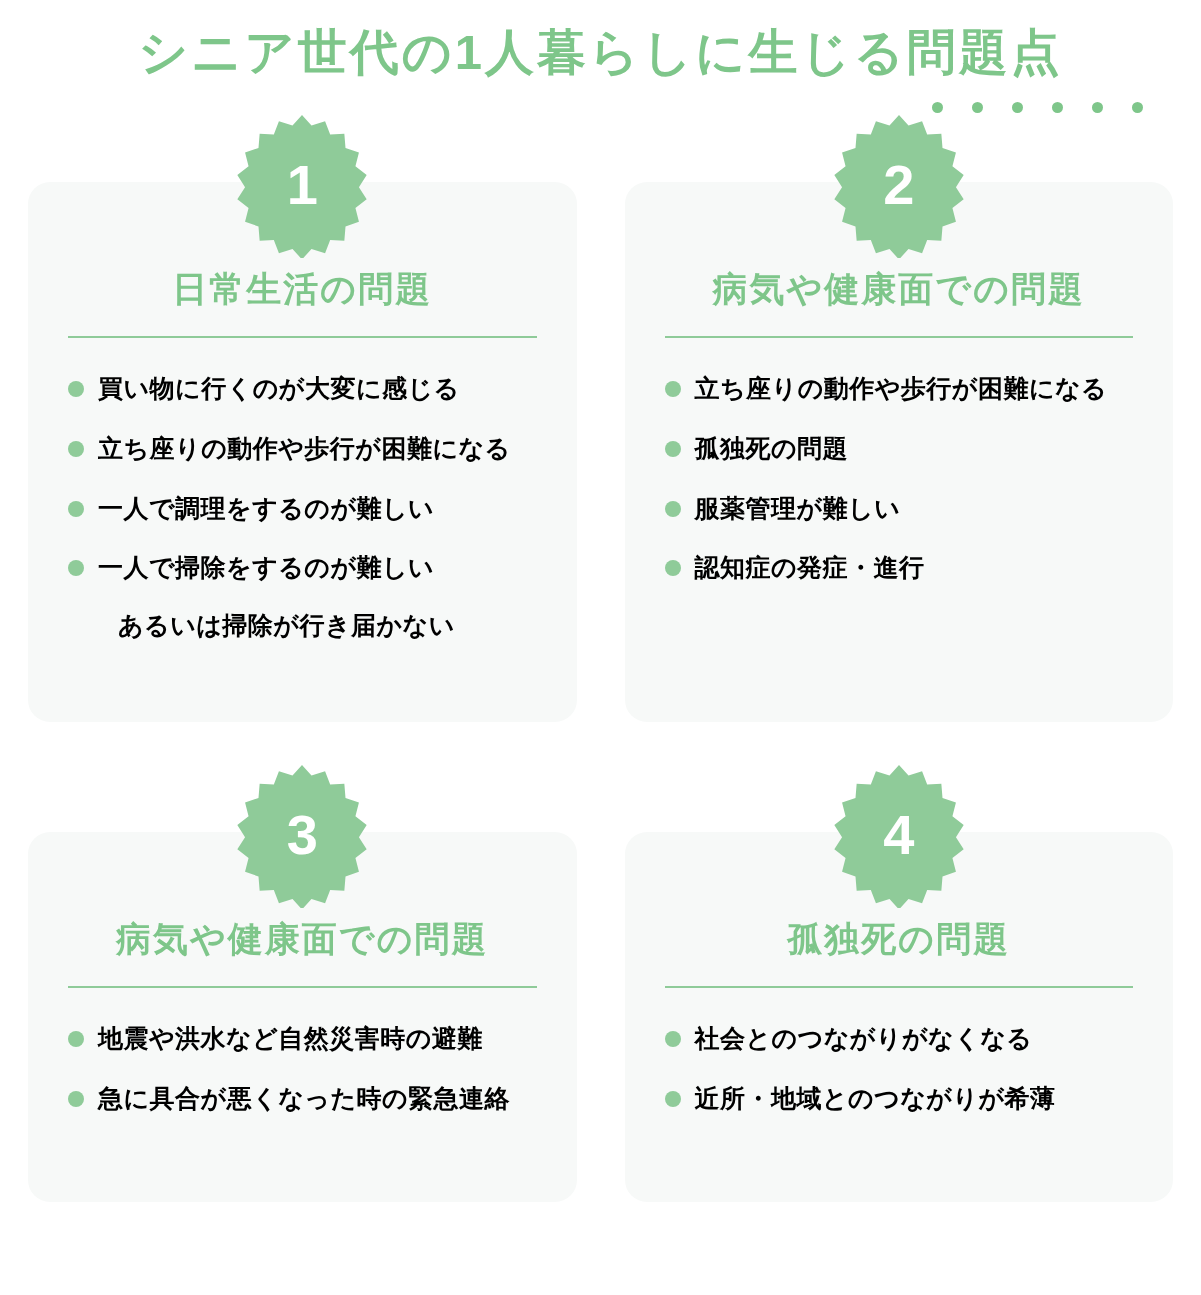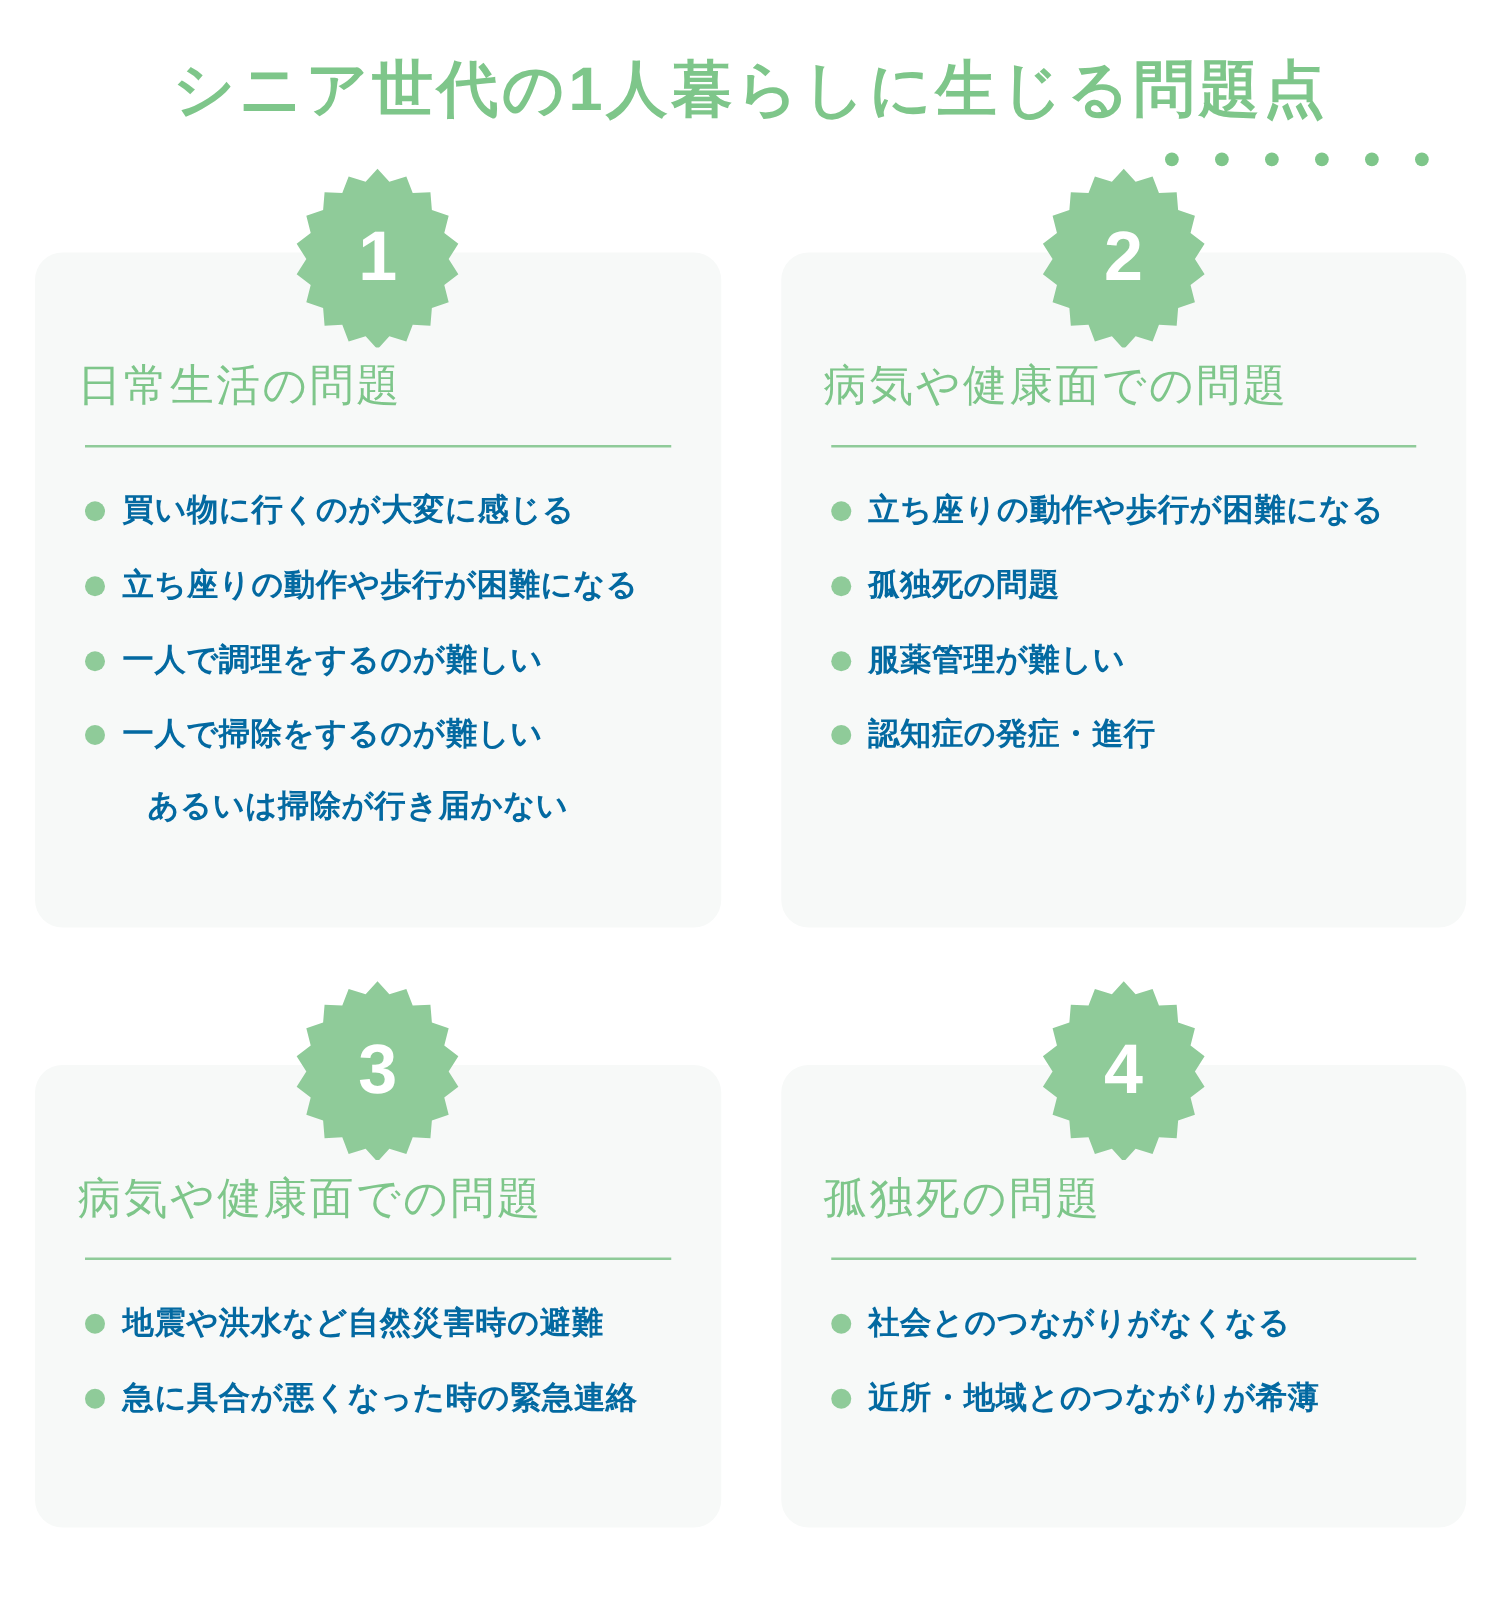--- a/index.html
+++ b/index.html
@@ -15,21 +15,20 @@
     position: relative;
     overflow: hidden;
   }
 
   
   .header {
     position: relative;
     padding: 22px 0 0 0;
     height: 120px;
     box-sizing: border-box;
-    margin-top: 20px;
   }
   .page-title {
     font-size: 49px;
     font-weight: bold;
     color: #7ec68a;
     letter-spacing: 3px;
     text-align: center;
     line-height: 1.25;
     white-space: nowrap;
   }
@@ -96,22 +95,23 @@
   .badge .num {
     position: relative;
     font-size: 56px;
     font-weight: bold;
     color: #ffffff;
     line-height: 1;
     z-index: 2;
   }
 
   .card-title {
+    text-align: center;
     font-size: 35px;
-    font-weight: normal;
+    font-weight: bold;
     color: #7ec68a;
     letter-spacing: 2px;
     line-height: 1.2;
     margin: 0 0 26px 0;
     white-space: nowrap;
   }
   .divider {
     height: 2px;
     background: #8fcb99;
     margin: 0 6px 34px 6px;
@@ -120,21 +120,21 @@
   ul.points {
     list-style: none;
     margin: 0;
     padding: 0 0 0 6px;
   }
   ul.points li {
     position: relative;
     padding-left: 30px;
     font-size: 25px;
     font-weight: bold;
-    color: #0369a1;
+    color: #000000;
     line-height: 1.35;
     margin-bottom: 26px;
     letter-spacing: 0.5px;
   }
   ul.points li .bullet {
     position: absolute;
     left: 0;
     top: 9px;
     width: 16px;
     height: 16px;

